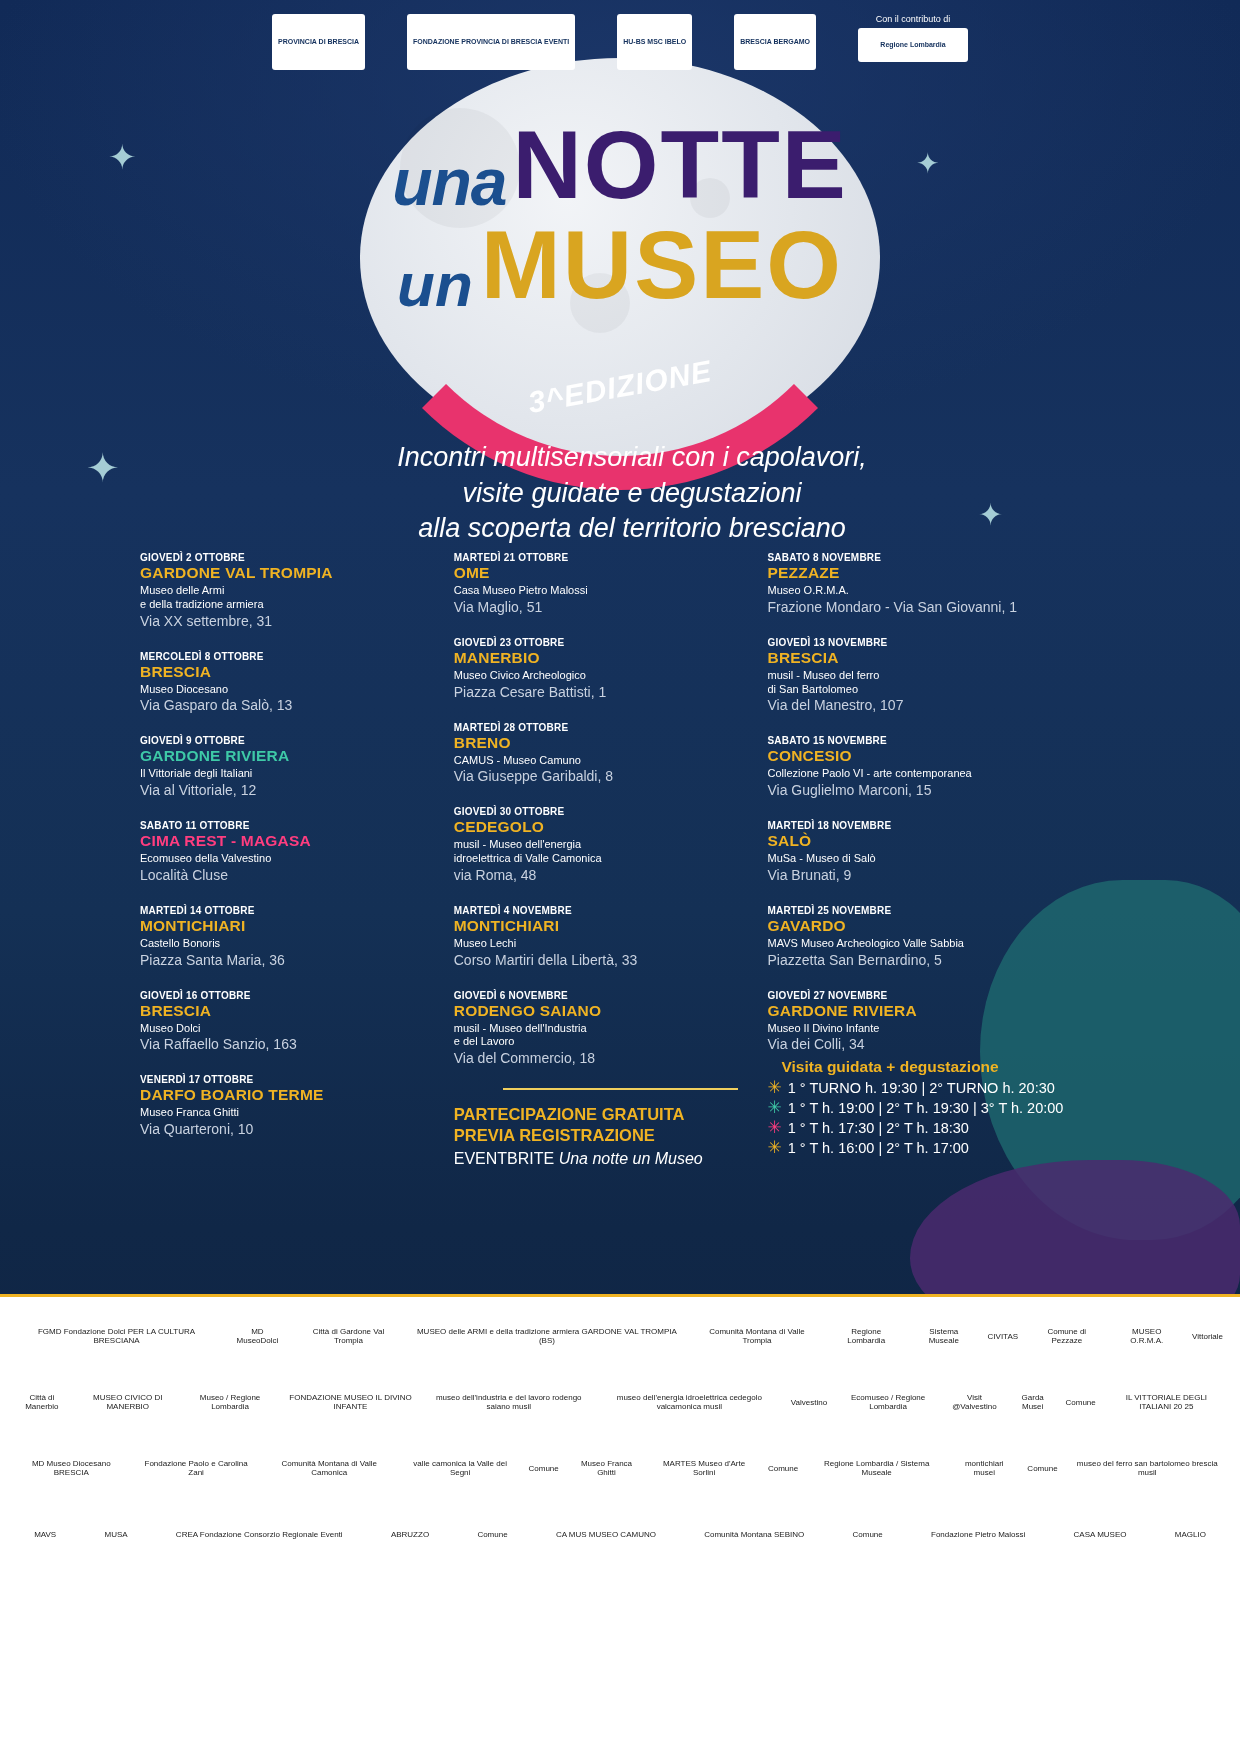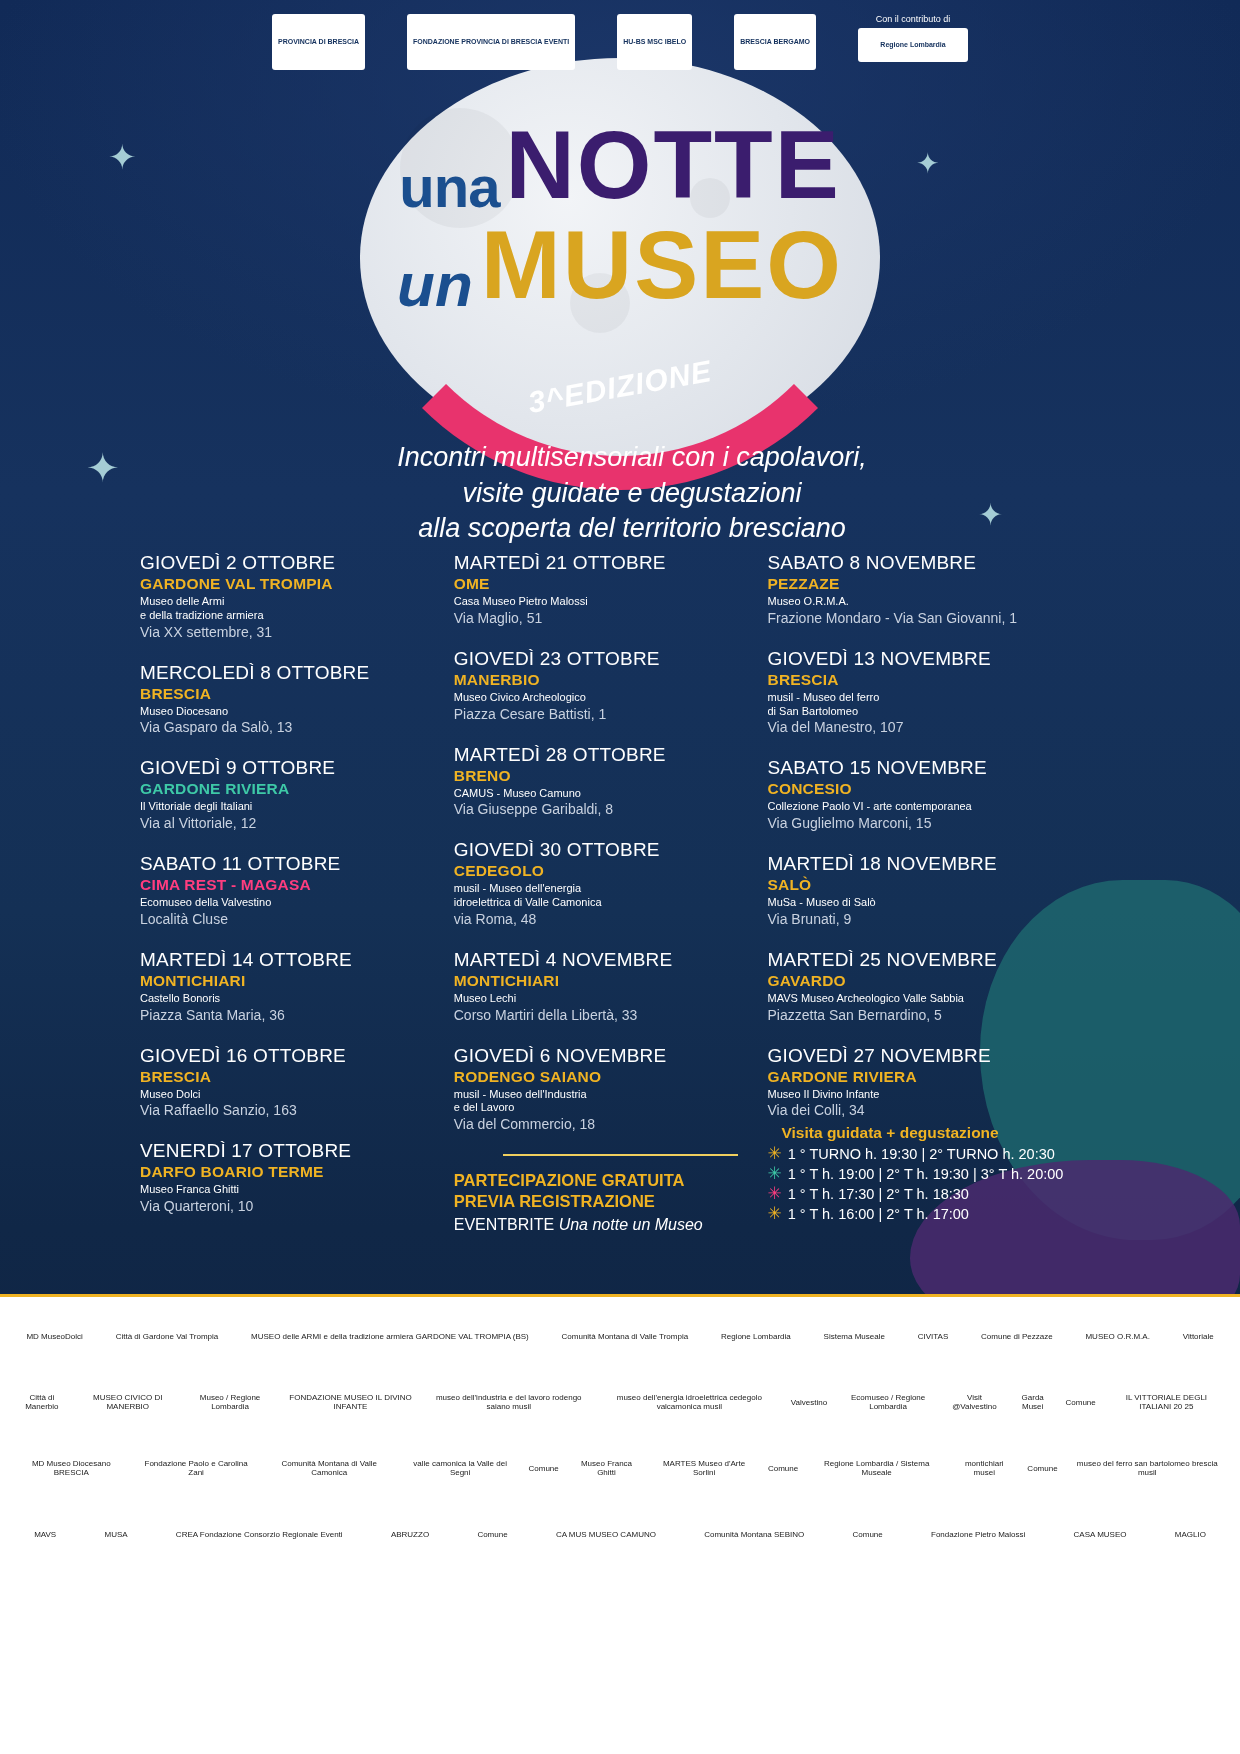--- a/index.html
+++ b/index.html
@@ -60,21 +60,21 @@
   .pink-arc {
     position:absolute; left:50%; top:190px; transform:translateX(-50%);
     width:560px; height:300px; border-radius:0 0 280px 280px;
     border-bottom:34px solid #e8336d;
     border-left:34px solid rgba(232,51,109,0);
     border-right:34px solid rgba(232,51,109,0);
   }
   .title-wrap { position:absolute; left:0; top:110px; width:100%; text-align:center; }
   .t-line1 { font-size:0; }
   .t-una {
-    font-size:58px; color:#1b4f8f; font-weight:bold; 
+    font-size:66px; color:#1b4f8f; font-weight:bold; font-style:italic;
     letter-spacing:-1px; vertical-align:bottom;
   }
   .t-notte {
     font-size:96px; color:#3b1d6e; font-weight:bold; letter-spacing:2px;
     vertical-align:bottom; margin-left:6px;
   }
   .t-line2 { font-size:0; margin-top:-10px; }
   .t-un {
     font-size:62px; color:#1b4f8f; font-weight:bold; font-style:italic; vertical-align:bottom;text-align:right;
   }
@@ -92,21 +92,21 @@
     text-align:center; color:#fff; font-size:27px; font-style:italic; line-height:1.32;padding-left:24px;
   }
 
   
   .cols {
     position:absolute; top:552px; left:140px; width:968px;
     display:flex; gap:30px;
   }
   .col { width:290px; }
   .entry { margin-bottom:22px; }
-  .e-date { color:#fff; font-size:19px; font-weight:normal; letter-spacing:.2px; }
+  .e-date { color:#fff; font-size:10px; font-weight:bold; letter-spacing:.2px; }
   .e-city { font-size:15.5px; font-weight:bold; letter-spacing:.2px; margin-top:1px; }
   .e-name { color:#fff; font-size:11px; line-height:1.25; margin-top:2px; }
   .e-addr { color:#c9d2e0; font-size:14px; margin-top:1px; }
 
   .divider { height:2px; background:#f0cf5e; width:235px; margin:8px 0 14px auto; }
 
   .free-note { margin-top:4px; }
   .free-note .ln { color:#f0b323; font-size:16.5px; font-weight:bold; line-height:1.3; }
   .free-note .eb { color:#fff; font-size:16px; margin-top:3px; }
   .free-note .eb i { font-style:italic; }
@@ -339,20 +339,21 @@
         <div class="turno">
           <span class="ast" style="color:#f0b323">✳</span>
           <span>1 ° T h. 16:00 | 2° T h. 17:00</span>
         </div>
       </div>
     </div>
   </div>
 
   <div class="footer">
     <div class="f-row">
+      <div class="f-logo">FGMD Fondazione Dolci PER LA CULTURA BRESCIANA</div>
       <div class="f-logo">MD MuseoDolci</div>
       <div class="f-logo">Città di Gardone Val Trompia</div>
       <div class="f-logo">MUSEO delle ARMI e della tradizione armiera GARDONE VAL TROMPIA (BS)</div>
       <div class="f-logo">Comunità Montana di Valle Trompia</div>
       <div class="f-logo">Regione Lombardia</div>
       <div class="f-logo">Sistema Museale</div>
       <div class="f-logo">CIVITAS</div>
       <div class="f-logo">Comune di Pezzaze</div>
       <div class="f-logo">MUSEO O.R.M.A.</div>
       <div class="f-logo">Vittoriale</div>

